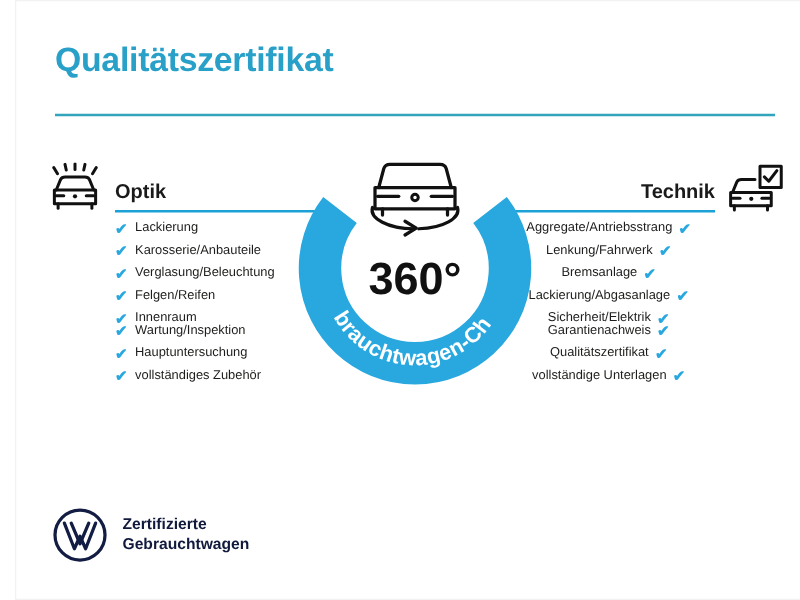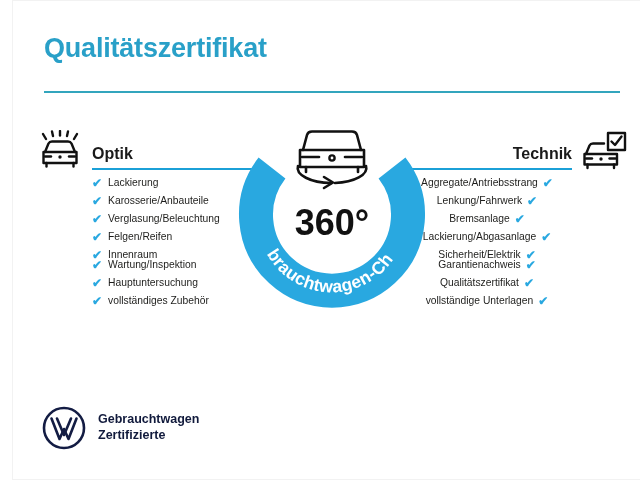--- a/index.html
+++ b/index.html
@@ -323,19 +323,19 @@
     <div class="vw-mark">
       <svg viewBox="0 0 44 44">
         <circle cx="22" cy="22" r="20" fill="none" stroke="#131c43" stroke-width="2.6"></circle>
         <g fill="none" stroke="#131c43" stroke-width="2.6" stroke-linejoin="round" stroke-linecap="round">
           <path d="M9.5 12.5 L17.5 33 L22 23 L26.5 33 L34.5 12.5"></path>
           <path d="M15 12.5 L22 29 L29 12.5"></path>
         </g>
       </svg>
     </div>
     <div class="vw-text">
+      <span>Zertifizierte</span>
       <span>Gebrauchtwagen</span>
-      <span>Zertifizierte</span>
     </div>
   </div>
 
   <div class="frame-edge"></div>
 </div>
 
 </body></html>

